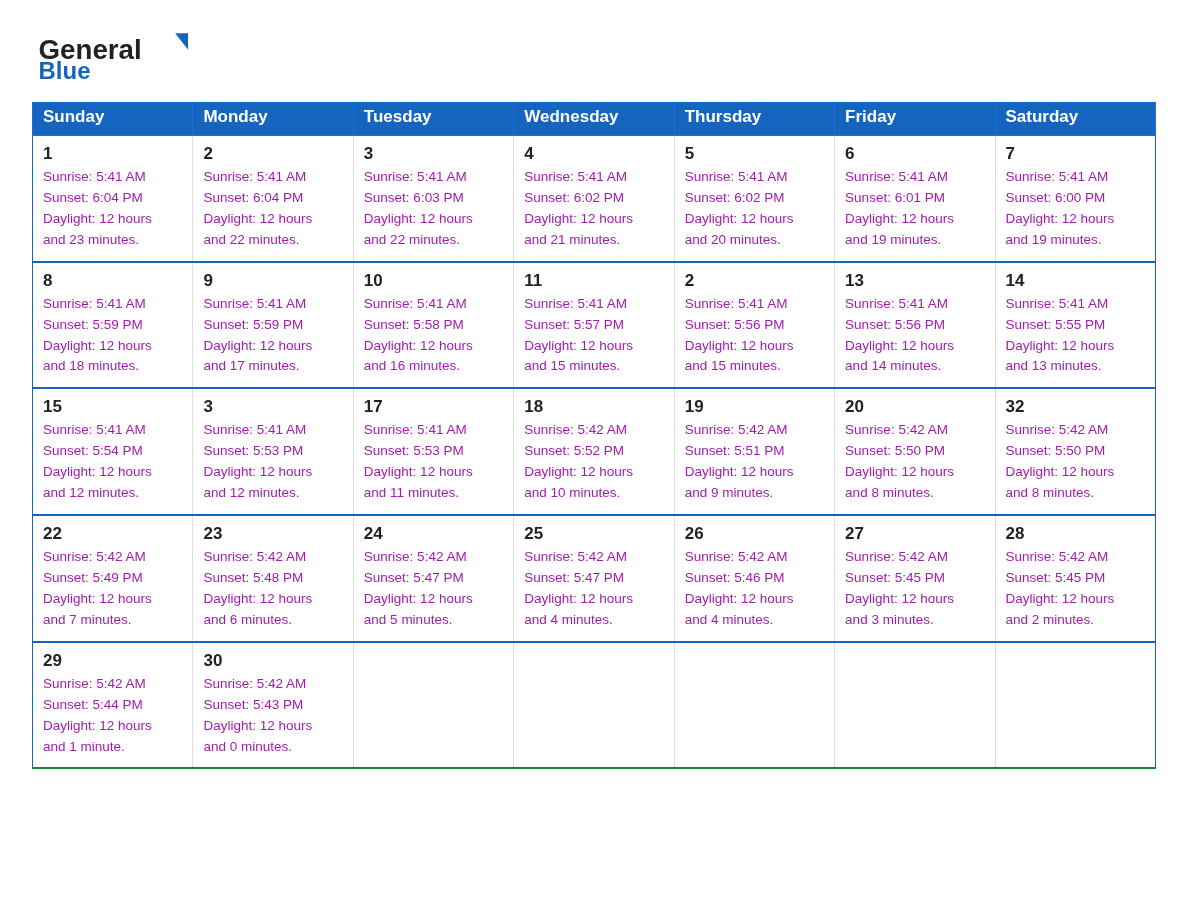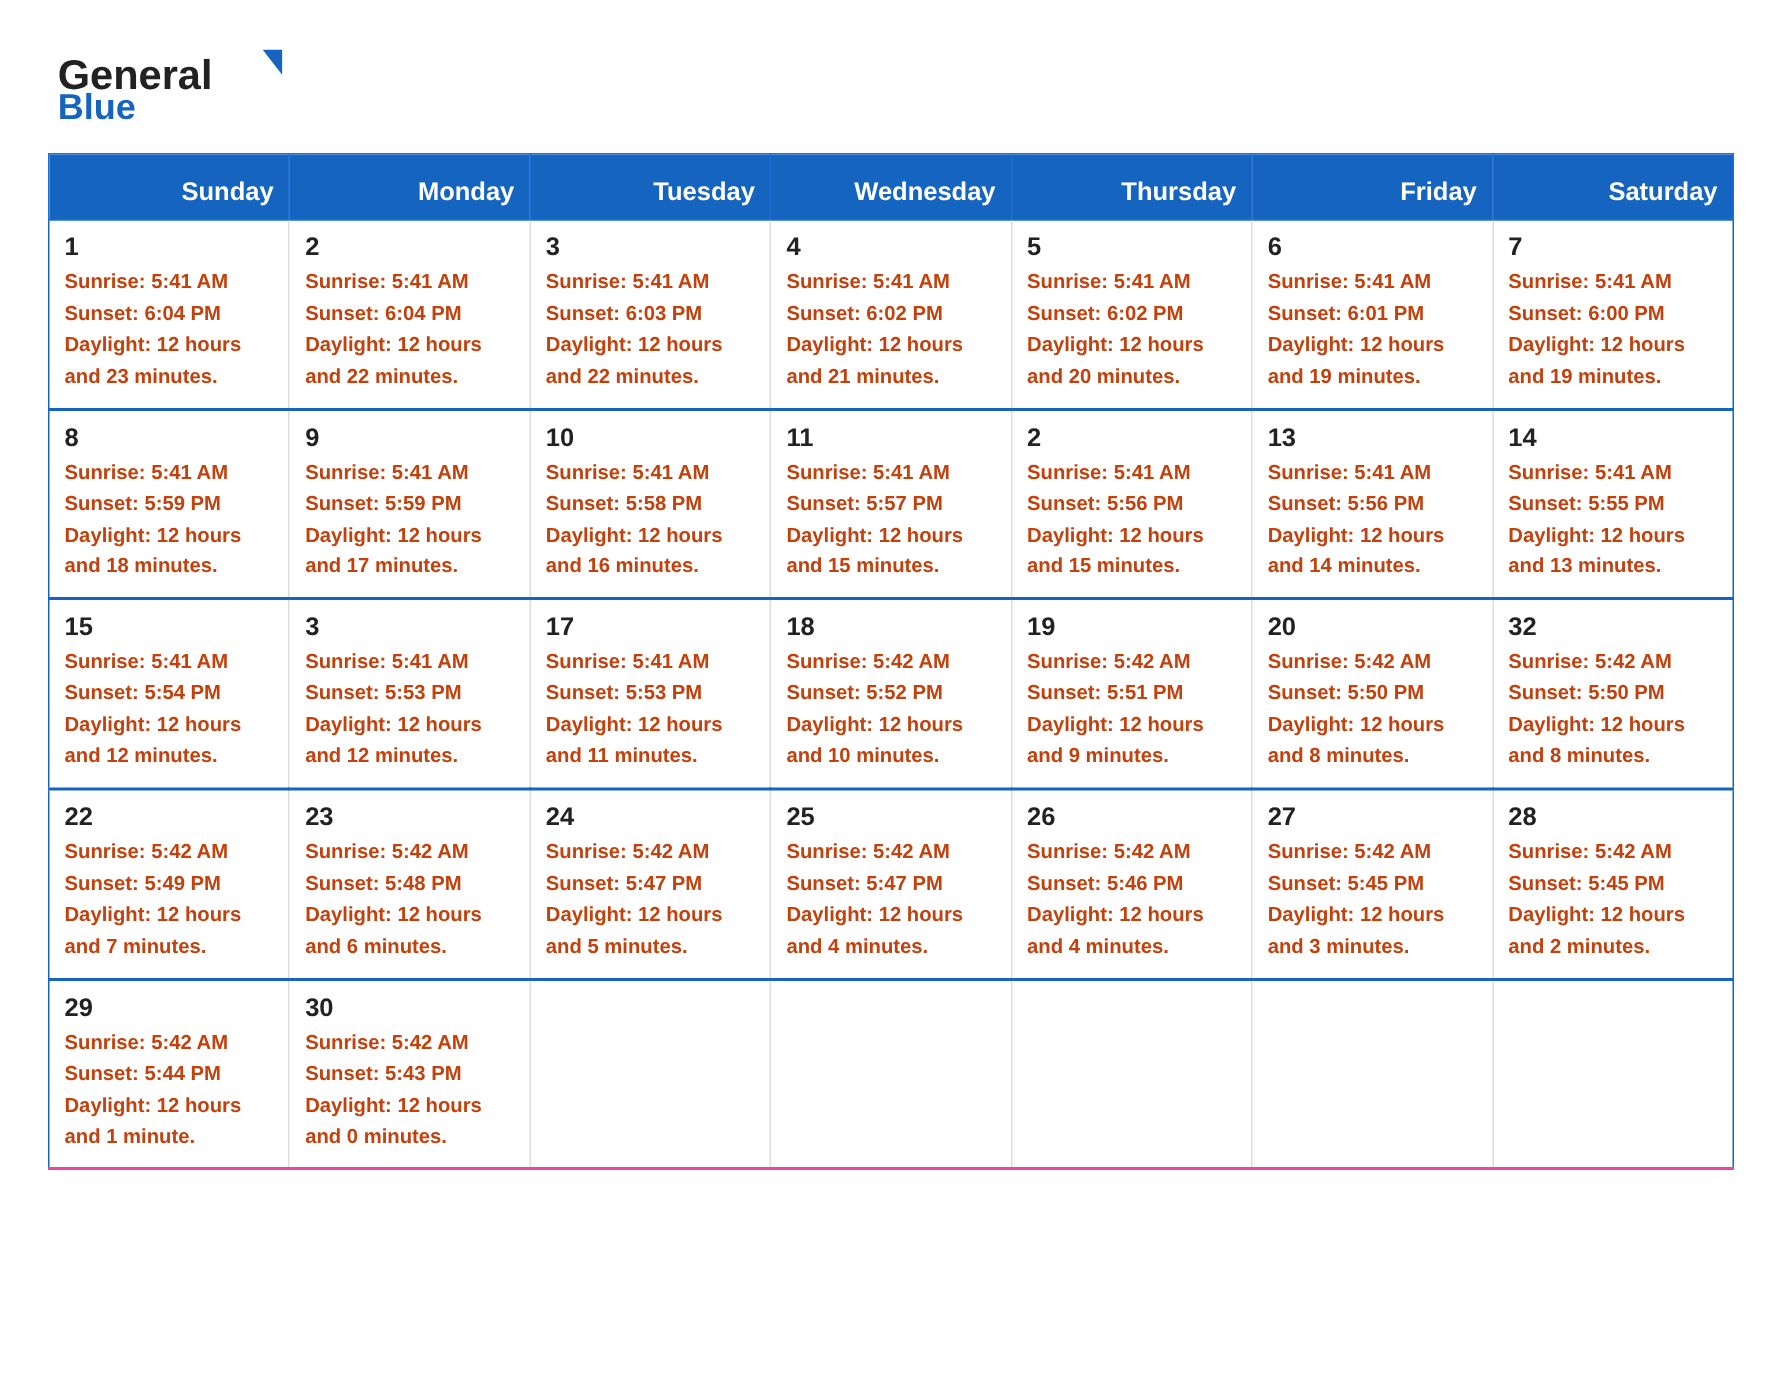--- a/index.html
+++ b/index.html
@@ -42,22 +42,22 @@
       border-collapse: collapse;
       table-layout: fixed;
     }
     thead tr {
       background-color: #1565c0;
     }
     thead th {
       color: #fff;
       font-size: 17px;
       font-weight: 600;
-      padding: 15px 10px 8px 10px;
-      text-align: right;
+      padding: 4px 10px 8px 10px;
+      text-align: left;
       border: 1px solid #1a6fd4;
     }
     tbody tr {
       border-bottom: 2px solid #1565c0;
     }
     tbody td {
       vertical-align: top;
       padding: 8px 10px 10px 10px;
       font-size: 14px;
       color: #222;
@@ -74,25 +74,24 @@
     }
     .day-num {
       font-size: 17px;
       font-weight: bold;
       display: block;
       margin-bottom: 3px;
     }
     .day-info {
       font-size: 13.5px;
       line-height: 1.55;
-      color: #c2410c;
-      font-weight: bold;
+      color: #a21caf;
     }
     tbody tr:last-child {
-      border-bottom: 2px solid #ec4899;
+      border-bottom: 2px solid #15803d;
     }
     
     .logo-svg {
       width: 170px;
       height: 60px;
     }
   </style>
 </head>
 <body>
 

